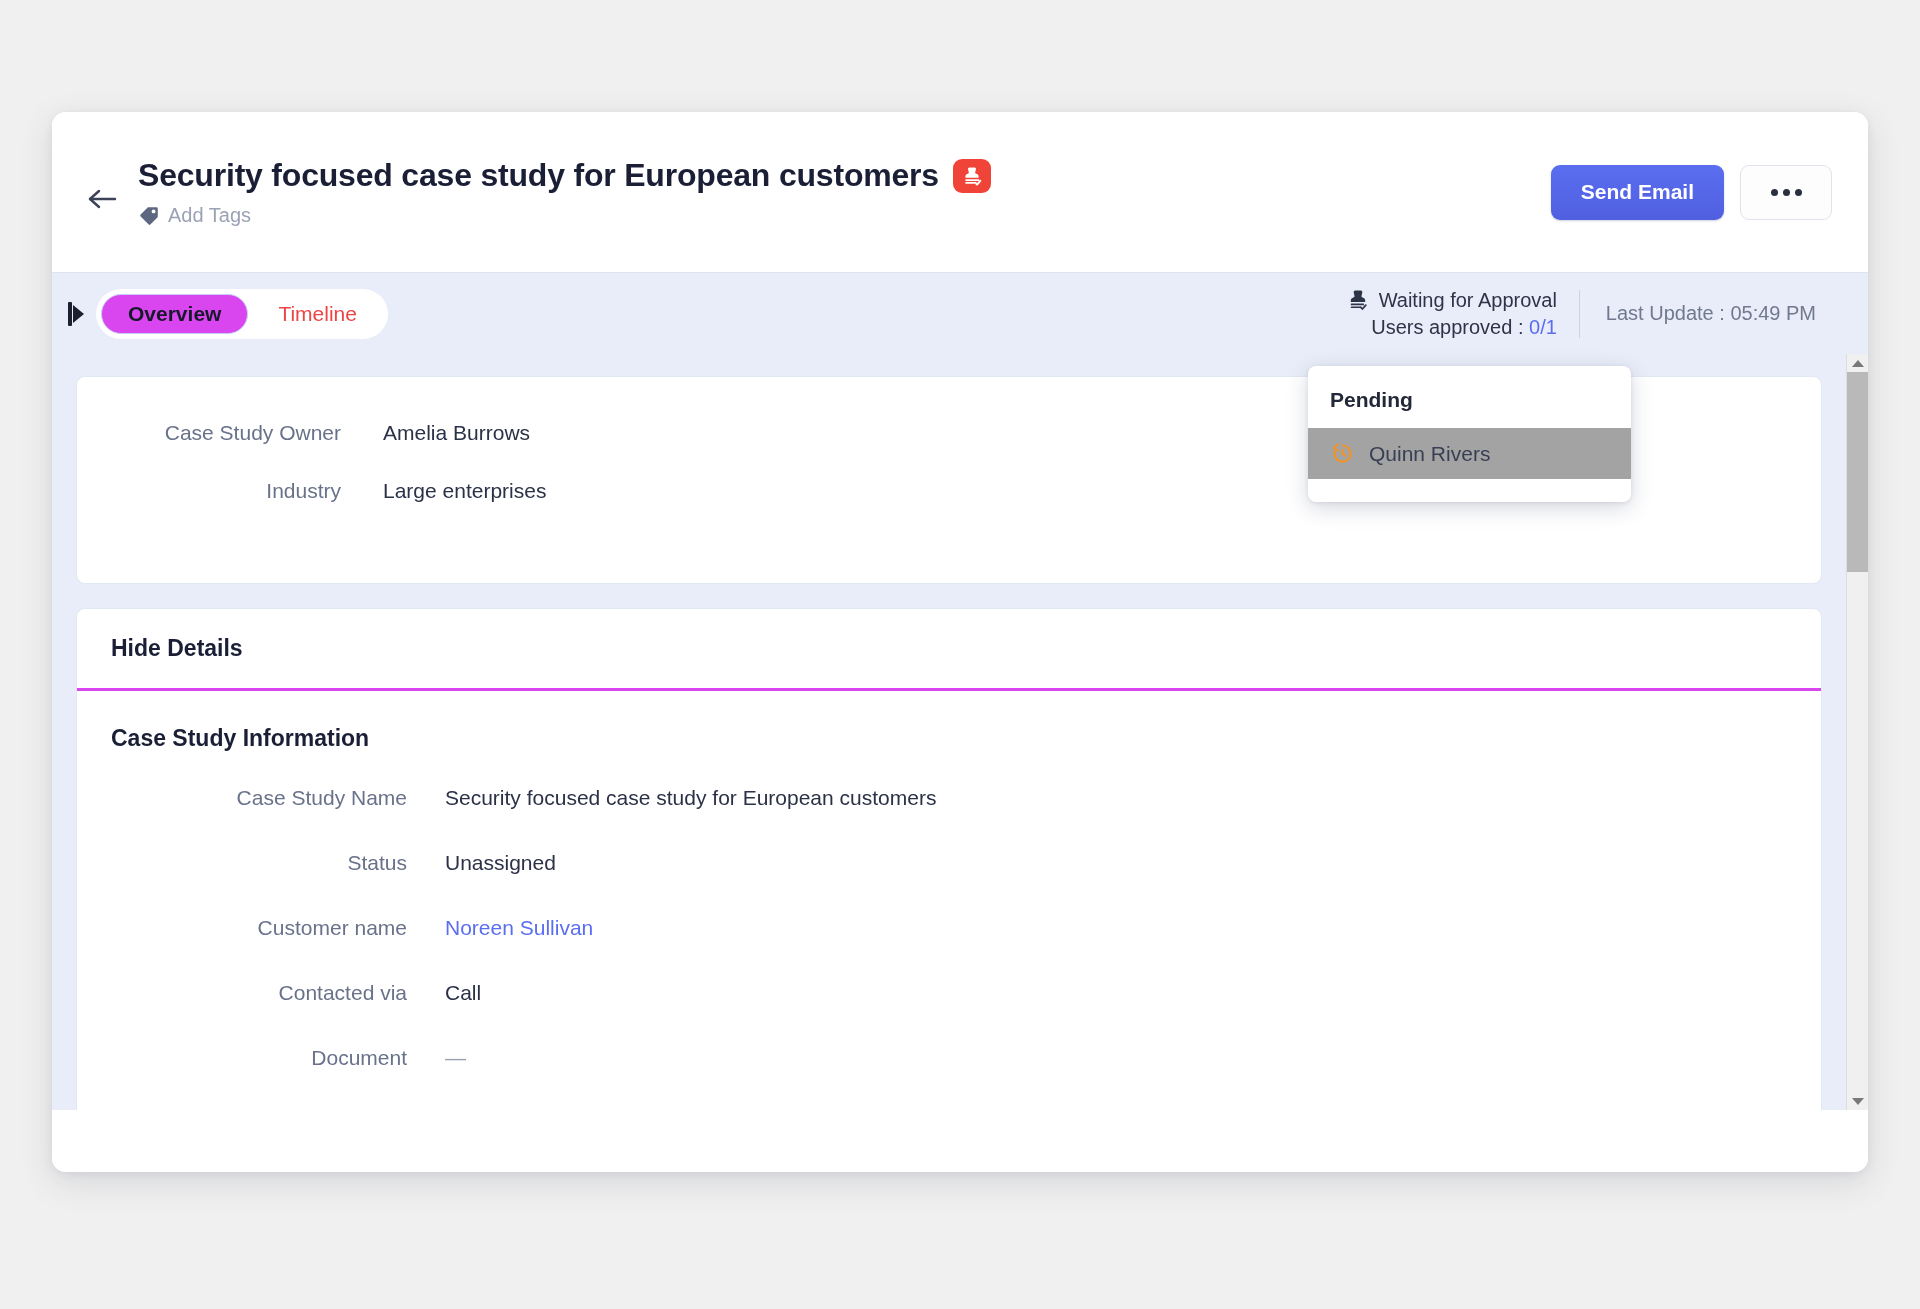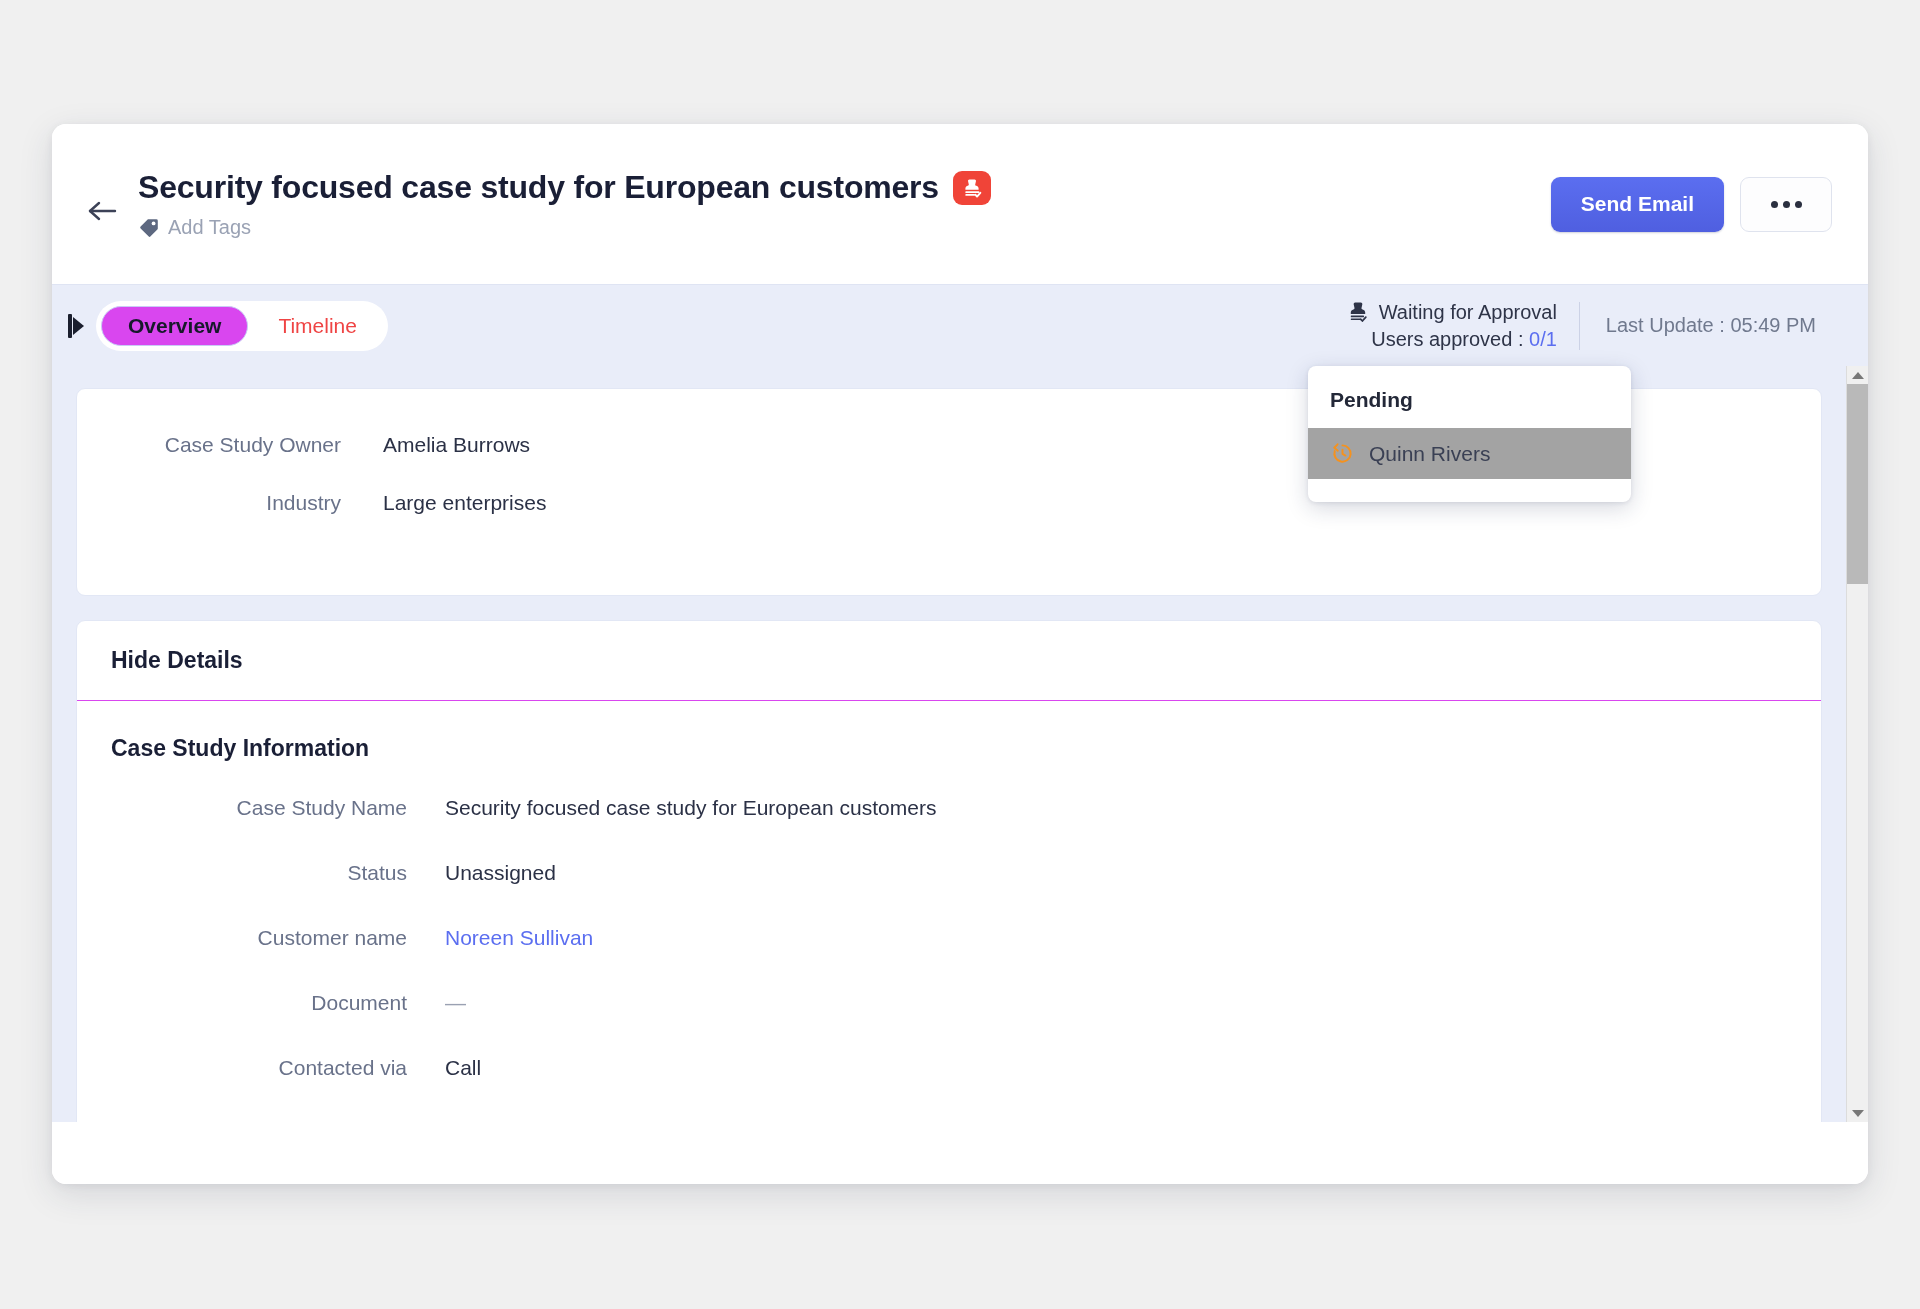--- a/index.html
+++ b/index.html
@@ -6,21 +6,21 @@
   html, body {
     width: 1920px; height: 1309px;
     background: #f0f0f0;
     font-family: "Liberation Sans", sans-serif;
     overflow: hidden;
   }
 
   
   .modal {
     position: absolute;
-    left: 52px; top: 124px;
+    left: 52px; top: 112px;
     width: 1816px; height: 1060px;
     background: #ffffff;
     border-radius: 14px;
     box-shadow: 0 10px 34px rgba(40,45,70,.13), 0 2px 8px rgba(40,45,70,.07);
     overflow: hidden;
     display: flex; flex-direction: column;
   }
 
   
   .modal-header {
@@ -172,21 +172,21 @@
     flex: 0 0 auto; padding-right: 0;
   }
   .row-value {
     font-size: 21px; color: #2b3146;
     padding-left: 42px;
   }
 
   .details-card { margin-top: 24px; }
   .details-head {
     padding: 26px 34px;
-    border-bottom: 1px solid #d946ef;
+    border-bottom: 3px solid #d946ef;
     font-size: 23px; font-weight: bold; color: #1a1f36;
     cursor: pointer;
   }
   .details-body { padding: 34px 0 40px 0; }
   .section-title {
     font-size: 23px; font-weight: bold; color: #1a1f36;
     padding: 0 0 34px 34px;
   }
   .drow { display: flex; align-items: flex-start; margin-bottom: 41px; }
   .drow:last-child { margin-bottom: 0; }
@@ -325,26 +325,26 @@
           </div>
           <div class="drow">
             <div class="drow-label">Status</div>
             <div class="drow-value">Unassigned</div>
           </div>
           <div class="drow">
             <div class="drow-label">Customer name</div>
             <div class="drow-value link">Noreen Sullivan</div>
           </div>
           <div class="drow">
+            <div class="drow-label">Contacted via</div>
+            <div class="drow-value">Call</div>
+          </div>
+          <div class="drow">
             <div class="drow-label">Document</div>
             <div class="drow-value muted">—</div>
-          </div>
-          <div class="drow">
-            <div class="drow-label">Contacted via</div>
-            <div class="drow-value">Call</div>
           </div>
           <div class="drow">
             <div class="drow-label">Case Study Owner</div>
             <div class="drow-value">Amelia Burrows</div>
           </div>
         </div>
       </div>
 
     </div>
 

